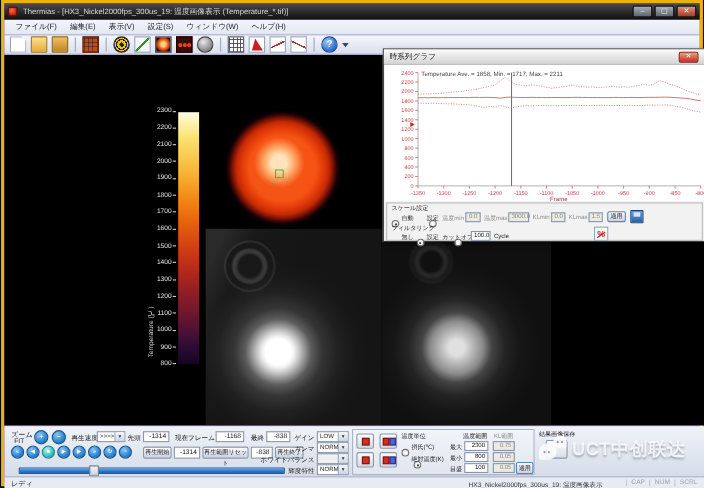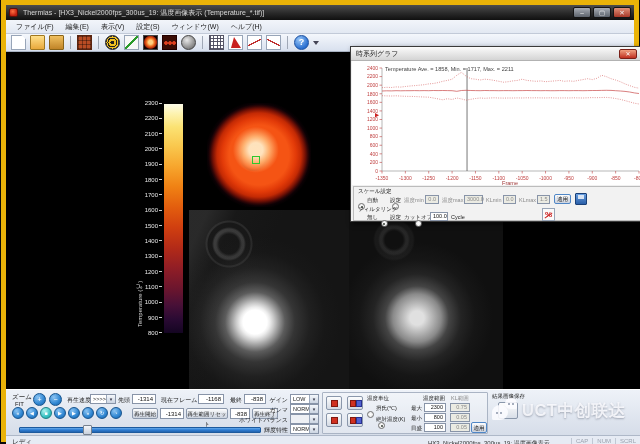--- a/index.html
+++ b/index.html
@@ -1,18 +1,18 @@
 <!DOCTYPE html>
 <html><head>
 <meta charset="utf-8">
 <style>
   html,body{margin:0;padding:0;background:#222;}
   *{box-sizing:border-box;font-family:"Liberation Sans","DejaVu Sans",sans-serif;}
   #screen{position:relative;width:640px;height:444px;background:#0a0a0a;overflow:hidden;}
-  #app{position:absolute;left:1px;top:0;right:1px;bottom:2px;background:#6d28d9;border:5px solid #eab308;}
+  #app{position:absolute;left:1px;top:0;right:1px;bottom:2px;background:#6d28d9;border:3px solid #eab308;}
   .a{position:absolute;}
   .t55{font-size:5.5px;} .t6{font-size:6px;} .t65{font-size:6.5px;}
   .lbl{color:#1a1a1a;white-space:nowrap;}
   .dim{color:#8a8a8a;}
   
   .titlebar{position:absolute;left:0;top:0;right:0;height:15px;background:linear-gradient(#4d4d4d,#262626 60%,#101010);display:flex;align-items:center;padding:0 3px;}
   .app-icon{width:9px;height:9px;border-radius:2px;background:radial-gradient(circle at 40% 35%,#ff7040,#c02010 70%);border:1px solid #601008;margin-right:5px;}
   .title{color:#d8d8d8;font-size:7px;white-space:nowrap;flex:1;}
   .caption{display:flex;gap:2px;}
   .cap{width:18px;height:11px;border:1px solid #141414;border-radius:2px;background:linear-gradient(#a8adb5,#5c636c);color:#f0f0f0;font-size:6.5px;line-height:10px;text-align:center;}

